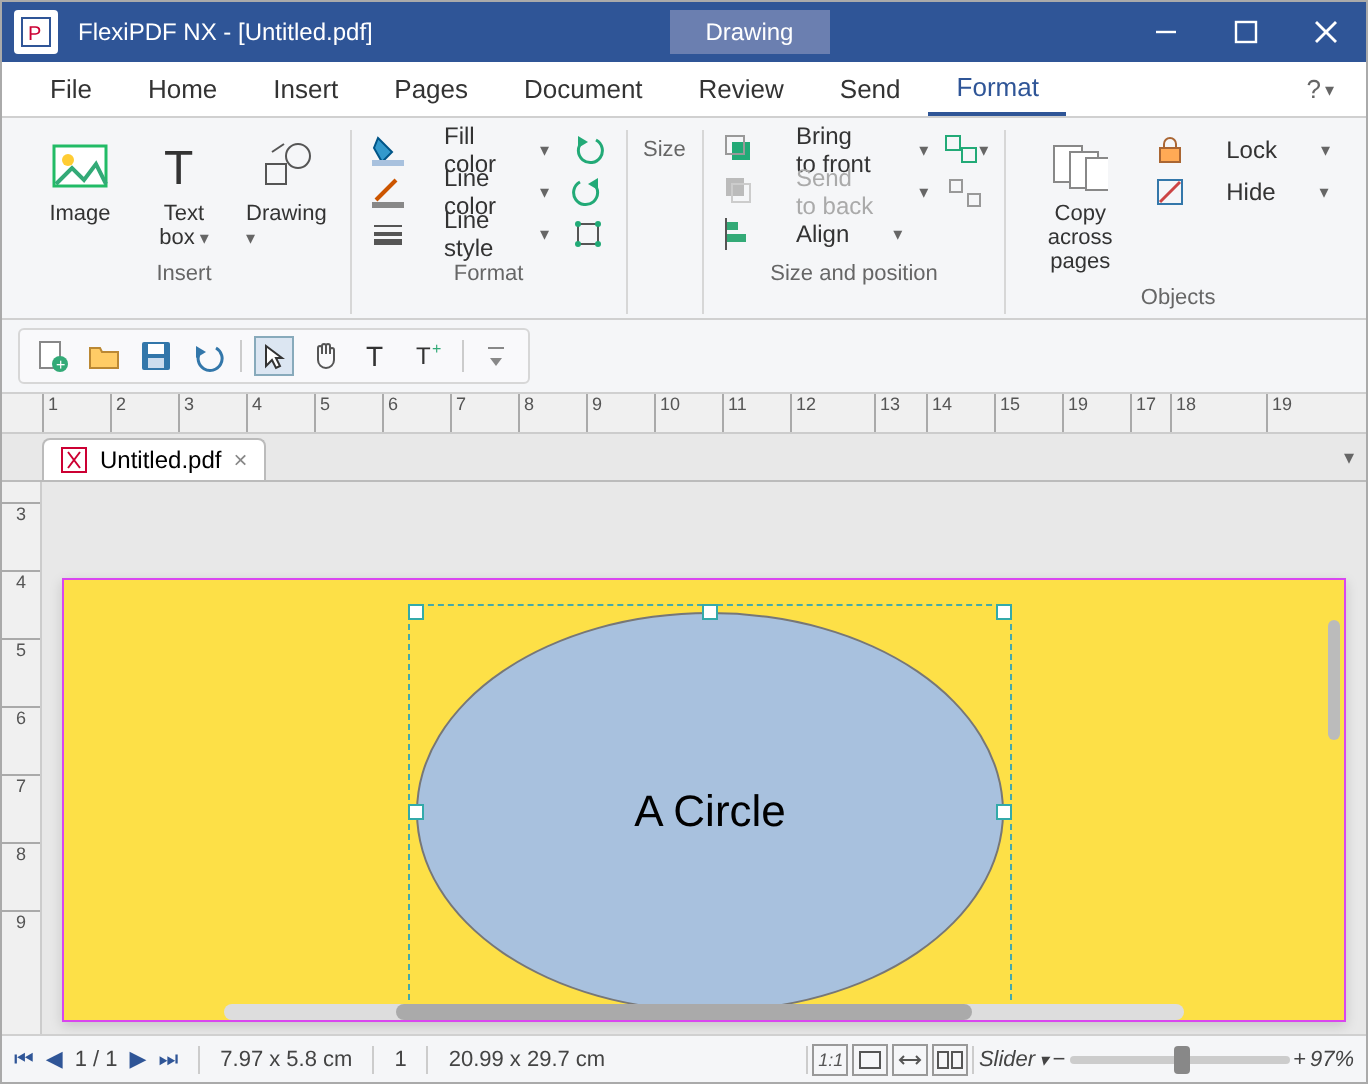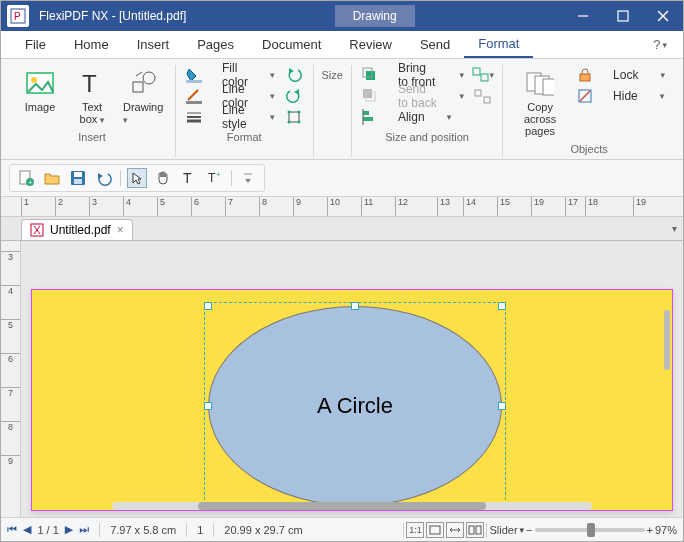--- a/index.html
+++ b/index.html
@@ -66,21 +66,21 @@
 .h-bl { left: -4px; bottom: -4px; } .h-bm { left: 50%; bottom: -4px; margin-left: -4px; } .h-br { right: -4px; bottom: -4px; }
 .hscroll { position: absolute; bottom: 0; left: 80px; right: 80px; height: 8px; background: #ddd; border-radius: 4px; }
 .hscroll .thumb { position: absolute; left: 18%; width: 60%; top: 0; bottom: 0; background: #aaa; border-radius: 4px; }
 .vscroll-mini { position: absolute; right: 2px; top: 20px; width: 6px; height: 60px; background: #bbb; border-radius: 3px; }
 
 
 .statusbar { height: 24px; background: #f5f6f8; border-top: 1px solid #d0d0d0; display: flex; align-items: center; font-size: 11px; color: #444; padding: 0 6px; gap: 10px; }
 .statusbar .sep { width: 1px; height: 14px; background: #ccc; }
 .statusbar .nav { display: flex; align-items: center; gap: 6px; }
 .statusbar .navbtn { color: #2f5597; cursor: pointer; }
-.statusbar .right { margin-left: auto; display: flex; align-items: center; gap: 2px; }
+.statusbar .right { margin-left: auto; display: flex; align-items: center; gap: 2px; font-style: italic; }
 .slider { width: 110px; height: 4px; background: #ccc; position: relative; border-radius: 2px; }
 .slider .tick { position:absolute; left:50%; top:-3px; width:1px; height:10px; background:#888;}
 .slider .knob { position: absolute; left: 48%; top: -5px; width: 8px; height: 14px; background: #888; border-radius: 2px; }
 .viewico { width: 18px; height: 16px; border: 1px solid #999; display: flex; align-items: center; justify-content: center; font-size: 9px; color: #555; cursor: pointer; }
 
 svg { display: block; }
 </style>
 </head>
 <body>
 

